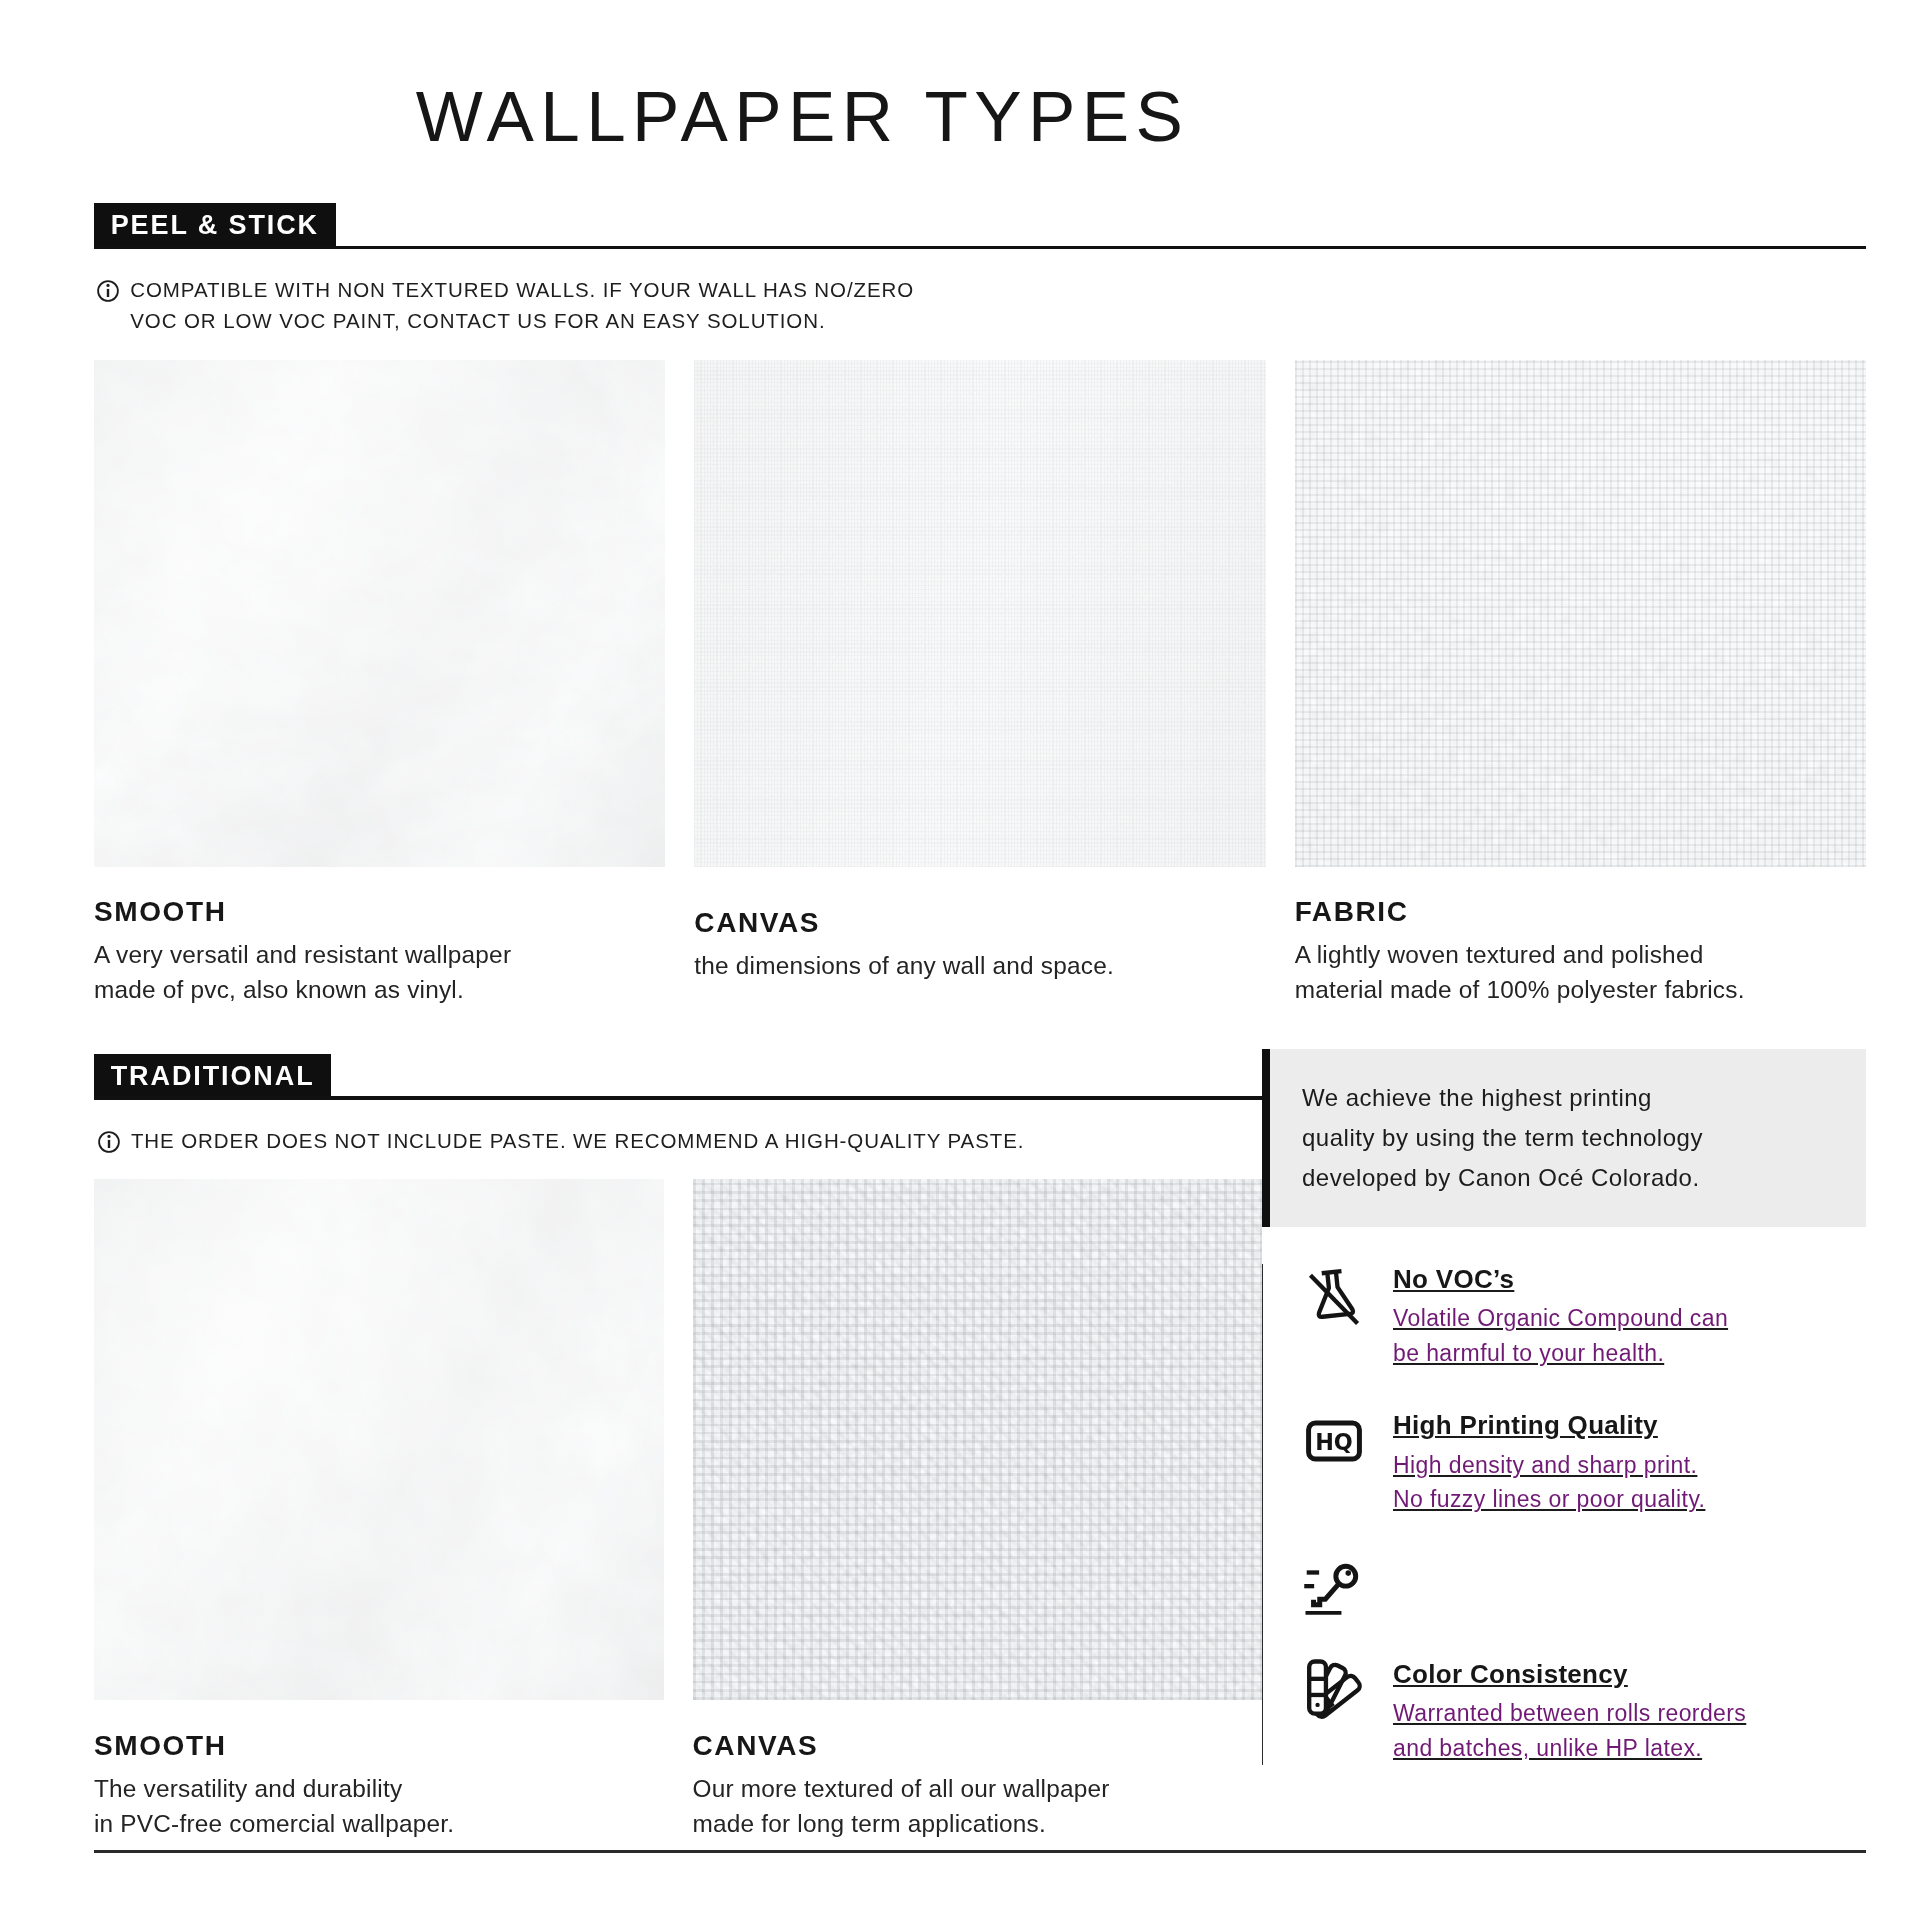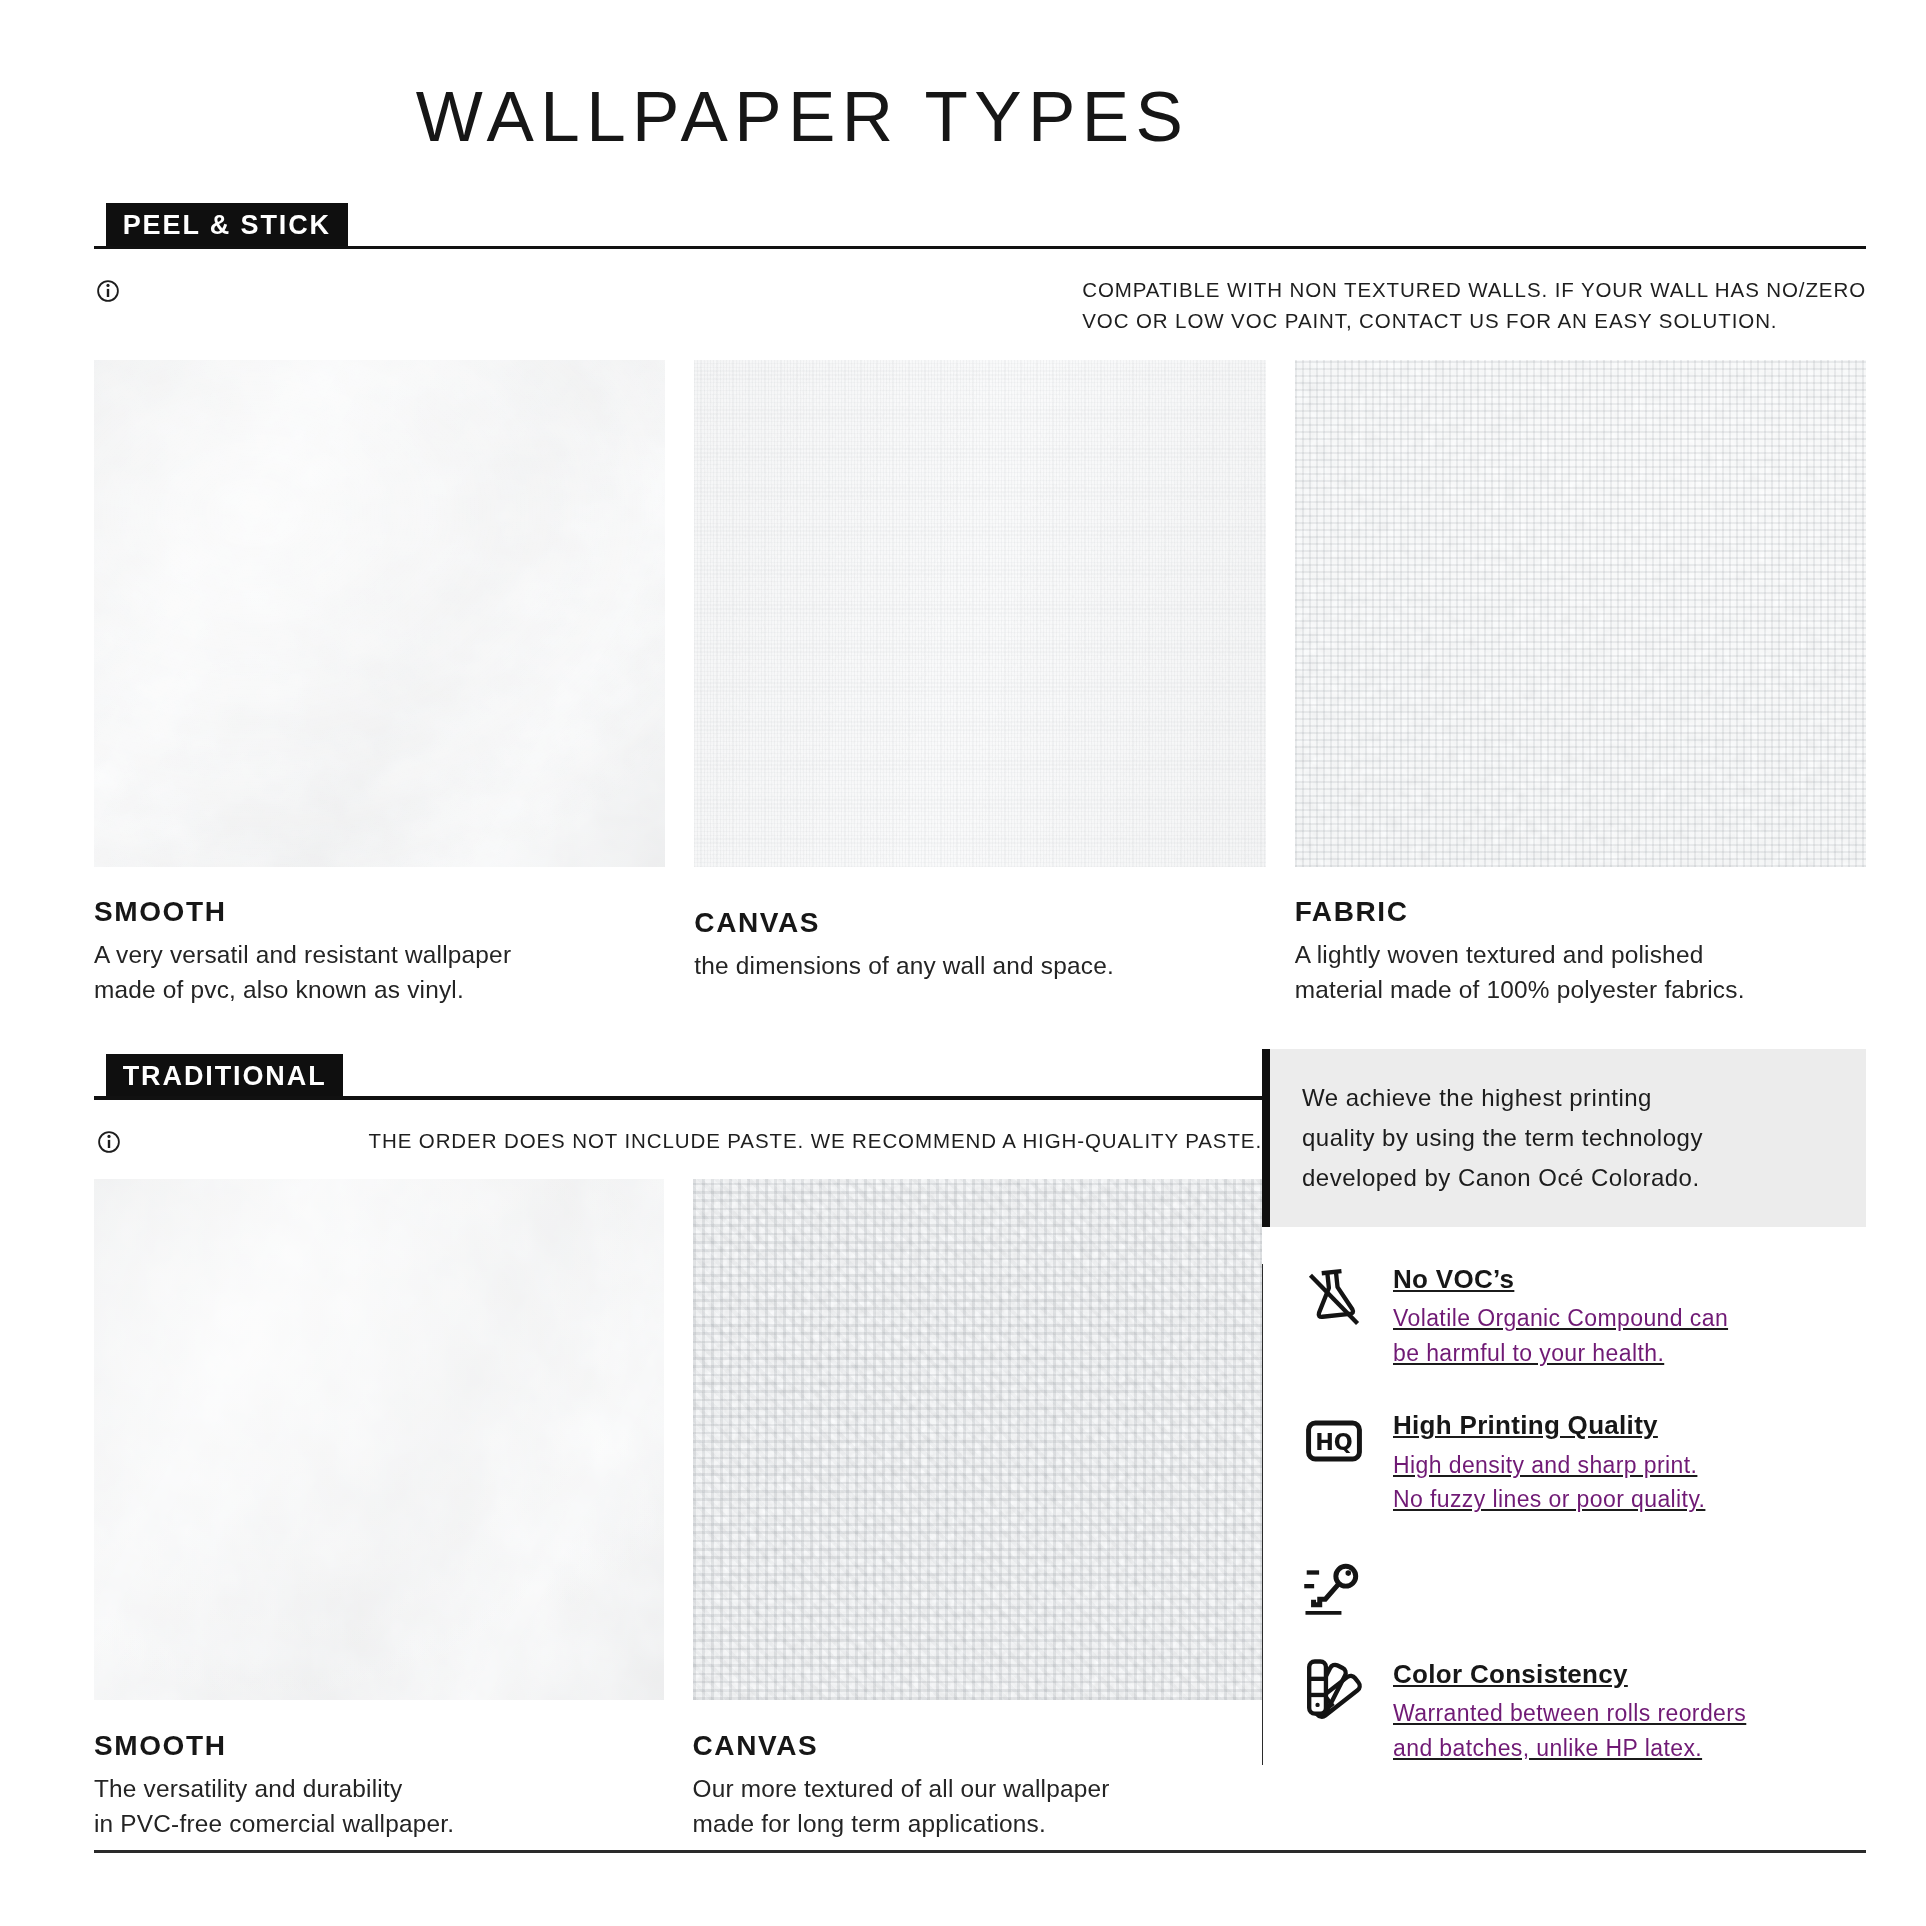--- a/index.html
+++ b/index.html
@@ -14,32 +14,32 @@
   .title {
     width:1605px; margin:76px 0 0 0; text-align:center;
     font-size:71px; font-weight:400; letter-spacing:6.4px; color:#161616;
     font-family:"Liberation Sans", sans-serif;
   }
 
   
   .section-head { position:relative; height:51px; }
   .section-head.first { margin:41px 60px 0 94px; }
   .section-label {
-    position:absolute; left:12px; bottom:0;
+    position:absolute; left:0; bottom:0;
     background:#0f0f0f; color:#ffffff;
     font-size:27px; font-weight:700; letter-spacing:1.9px;
     padding:7px 16.7px 7.7px 16.7px; white-space:nowrap;margin-top:8px;
   }
   .section-line { position:absolute; left:0; right:0; bottom:0; height:3.2px; background:#111111; }
 
   
   .note {
     display:flex; gap:10.3px; align-items:flex-start;
     margin:26px 60px 0 96px;
-    font-size:20.5px; letter-spacing:0.9px; line-height:1.5; color:#1e1e1e;justify-content:space-between;
+    font-size:20.5px; letter-spacing:0.9px; line-height:1.5; color:#1e1e1e;
   }
   .note .info-icon { flex:none; width:24px; height:24px; margin-top:3.9px; }
   .note-line { display:block; white-space:nowrap; }
 
   
   .row { display:flex; gap:29px; }
   .row-1 { margin:23px 60px 0 94px; }
   .col { flex:1; min-width:0; }
   .swatch { position:relative; width:100%; overflow:hidden; }
   .row-1 .swatch { height:507px; }

